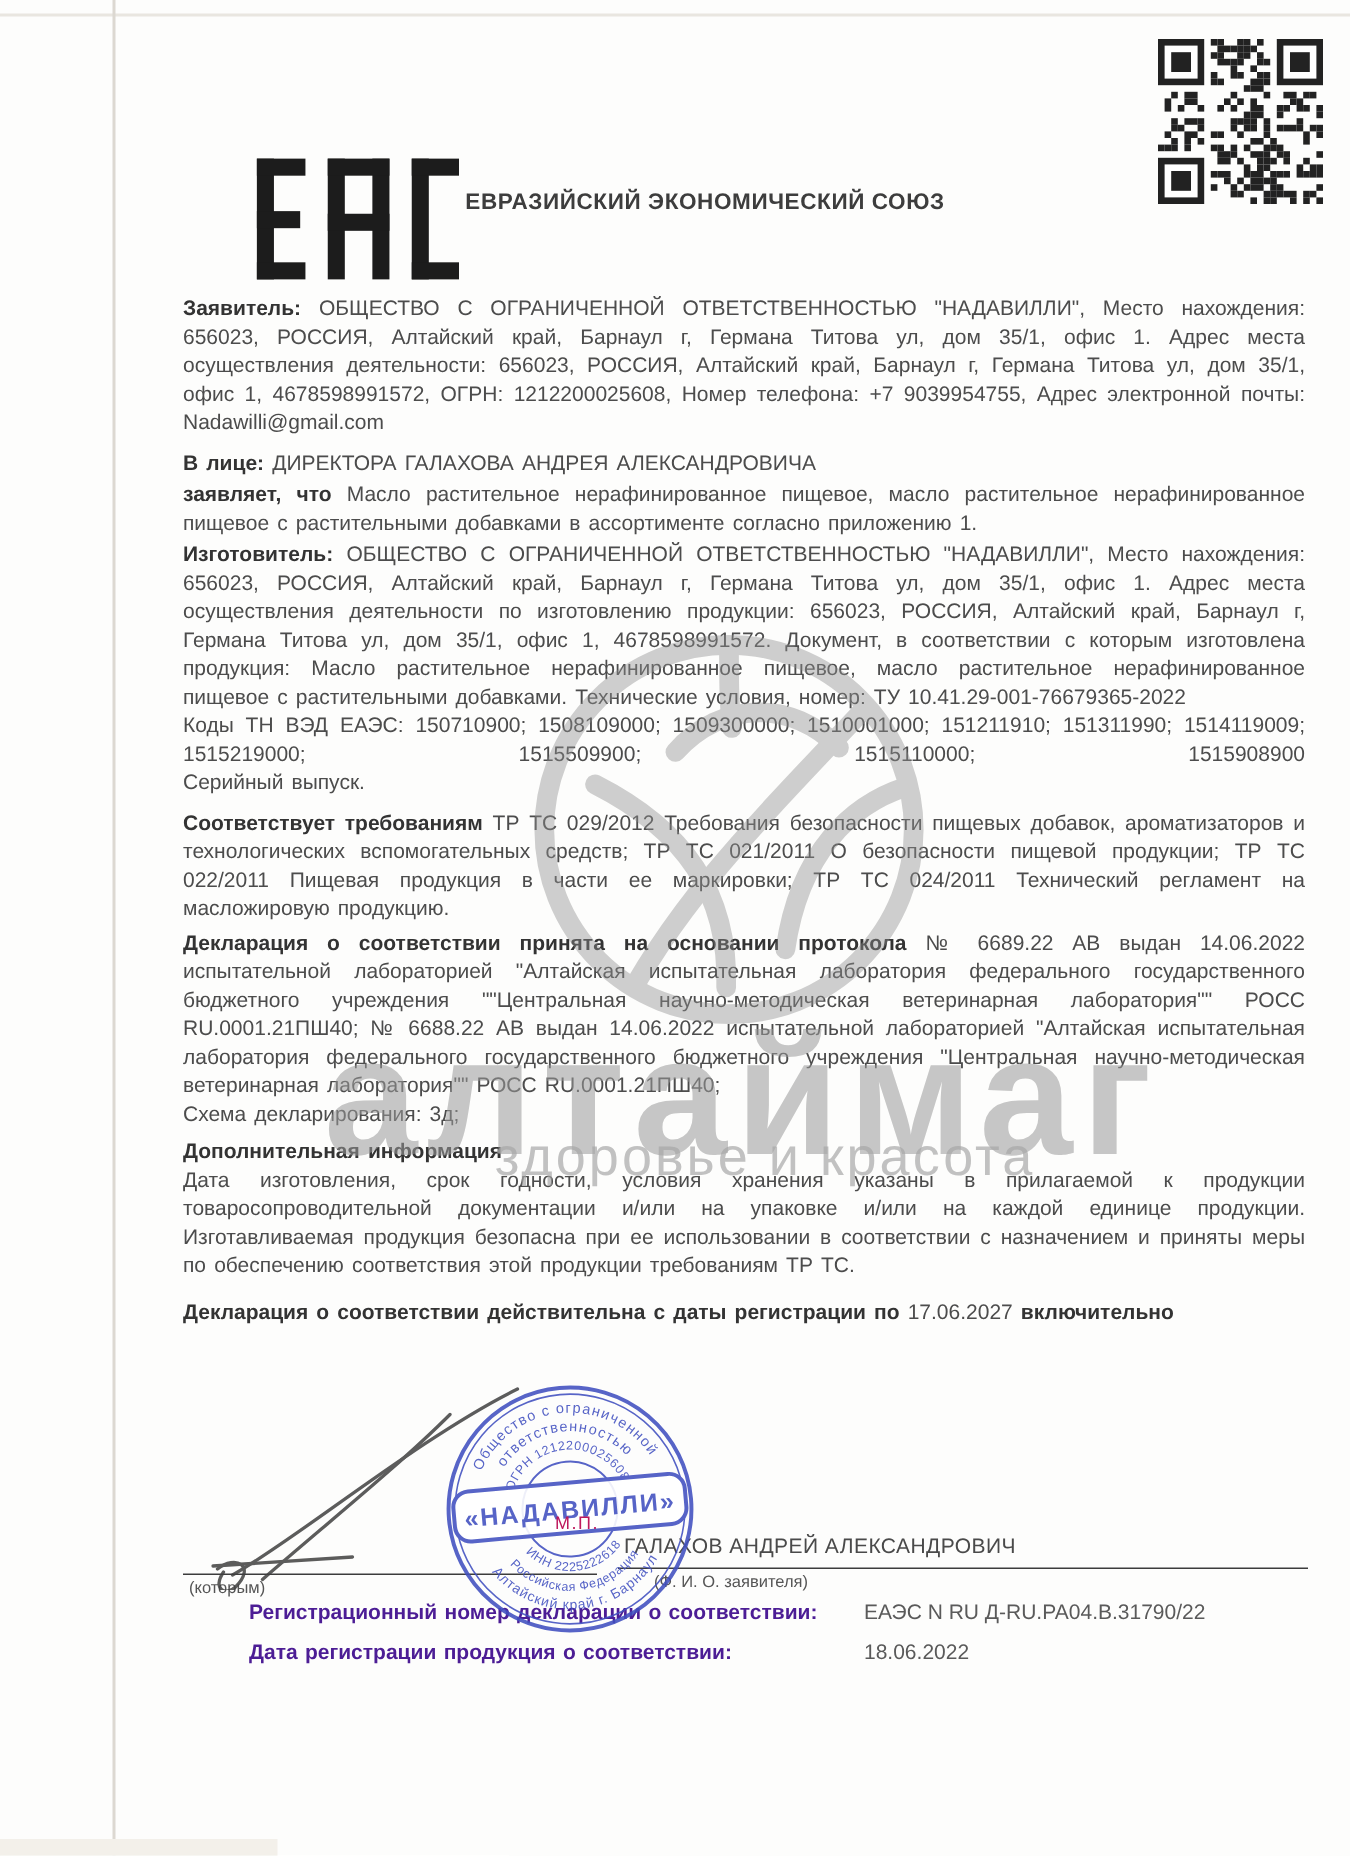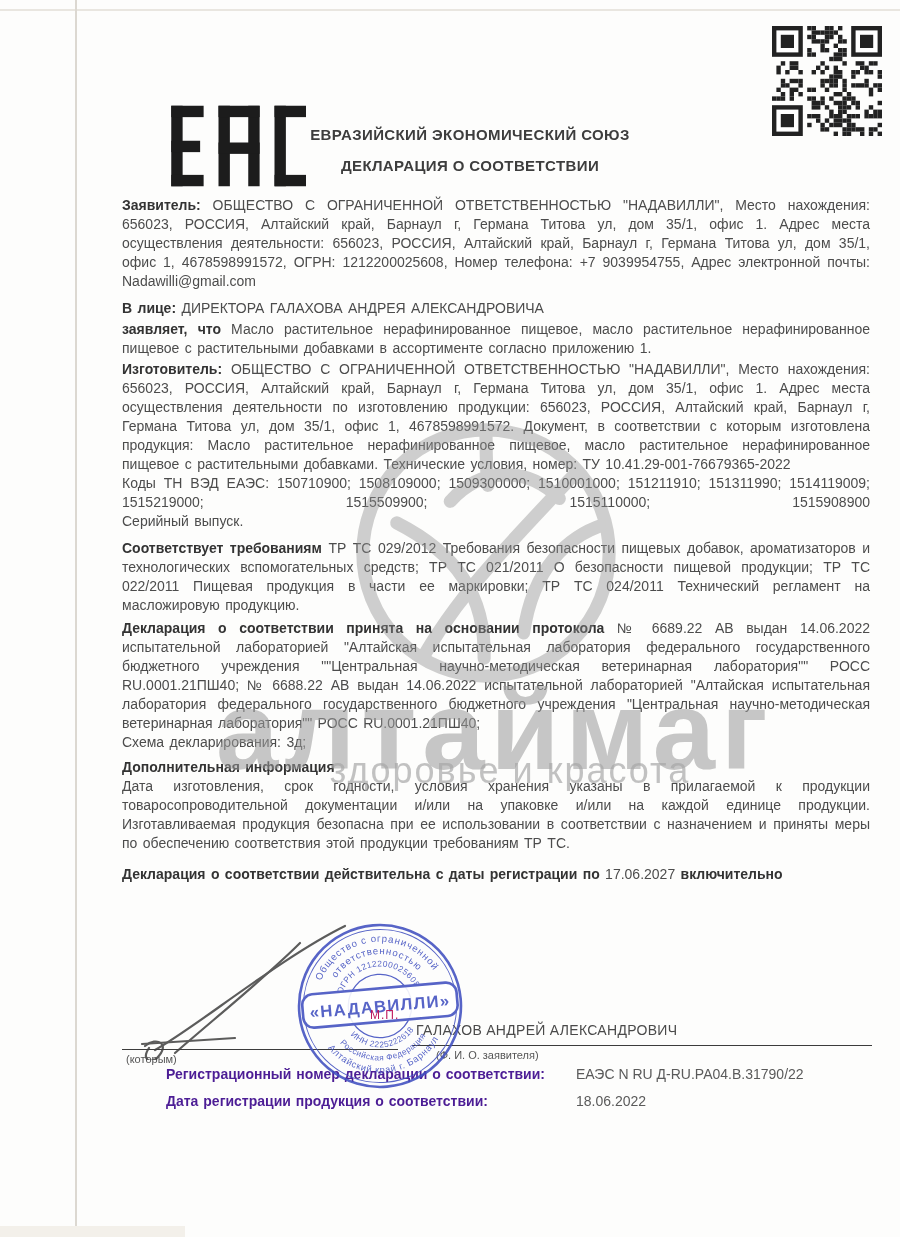--- a/index.html
+++ b/index.html
@@ -259,21 +259,20 @@
       <rect x="2" y="2" width="3" height="3" fill="#222"></rect>
       <rect x="18" y="0" width="7" height="7" fill="#222"></rect>
       <rect x="19" y="1" width="5" height="5" fill="#fff"></rect>
       <rect x="20" y="2" width="3" height="3" fill="#222"></rect>
       <rect x="0" y="18" width="7" height="7" fill="#222"></rect>
       <rect x="1" y="19" width="5" height="5" fill="#fff"></rect>
       <rect x="2" y="20" width="3" height="3" fill="#222"></rect>
     </svg>
 
   <div class="hdr" style="top:126px">ЕВРАЗИЙСКИЙ ЭКОНОМИЧЕСКИЙ СОЮЗ</div>
-  <div class="hdr" style="top:157px">ДЕКЛАРАЦИЯ О СООТВЕТСТВИИ</div>
 
   <div class="content">
     <p><b>Заявитель:</b> <span>ОБЩЕСТВО С ОГРАНИЧЕННОЙ ОТВЕТСТВЕННОСТЬЮ "НАДАВИЛЛИ", Место нахождения: 656023, РОССИЯ, Алтайский край, Барнаул г, Германа Титова ул, дом 35/1, офис 1. Адрес места осуществления деятельности: 656023, РОССИЯ, Алтайский край, Барнаул г, Германа Титова ул, дом 35/1, офис 1, 4678598991572, ОГРН: 1212200025608, Номер телефона: +7 9039954755, Адрес электронной почты: Nadawilli@gmail.com</span></p>
     <p class="m8 plain"><b>В лице:</b> <span>ДИРЕКТОРА ГАЛАХОВА АНДРЕЯ АЛЕКСАНДРОВИЧА</span></p>
     <p class="m2"><b>заявляет, что</b> <span>Масло растительное нерафинированное пищевое, масло растительное нерафинированное пищевое с растительными добавками в ассортименте согласно приложению 1.</span></p>
     <p class="m2"><b>Изготовитель:</b> <span>ОБЩЕСТВО С ОГРАНИЧЕННОЙ ОТВЕТСТВЕННОСТЬЮ "НАДАВИЛЛИ", Место нахождения: 656023, РОССИЯ, Алтайский край, Барнаул г, Германа Титова ул, дом 35/1, офис 1. Адрес места осуществления деятельности по изготовлению продукции: 656023, РОССИЯ, Алтайский край, Барнаул г, Германа Титова ул, дом 35/1, офис 1, 4678598991572. Документ, в соответствии с которым изготовлена продукция: Масло растительное нерафинированное пищевое, масло растительное нерафинированное пищевое с растительными добавками. Технические условия, номер: ТУ 10.41.29-001-76679365-2022</span></p>
     <p class="codes"><span>Коды ТН ВЭД ЕАЭС:</span> <span>150710900; 1508109000; 1509300000; 1510001000; 151211910; 151311990; 1514119009; 1515219000; 1515509900; 1515110000; 1515908900</span></p>
     <p class="plain">Серийный выпуск.</p>
     <p class="m8"><b>Соответствует требованиям</b> <span>ТР ТС 029/2012 Требования безопасности пищевых добавок, ароматизаторов и технологических вспомогательных средств; ТР ТС 021/2011 О безопасности пищевой продукции; ТР ТС 022/2011 Пищевая продукция в части ее маркировки; ТР ТС 024/2011 Технический регламент на масложировую продукцию.</span></p>
     <p class="m4"><b>Декларация о соответствии принята на основании протокола</b> <span>№ 6689.22 АВ выдан 14.06.2022 испытательной лабораторией "Алтайская испытательная лаборатория федерального государственного бюджетного учреждения ""Центральная научно-методическая ветеринарная лаборатория"" РОСС RU.0001.21ПШ40; № 6688.22 АВ выдан 14.06.2022 испытательной лабораторией "Алтайская испытательная лаборатория федерального государственного бюджетного учреждения "Центральная научно-методическая ветеринарная лаборатория"" РОСС RU.0001.21ПШ40;</span></p>

